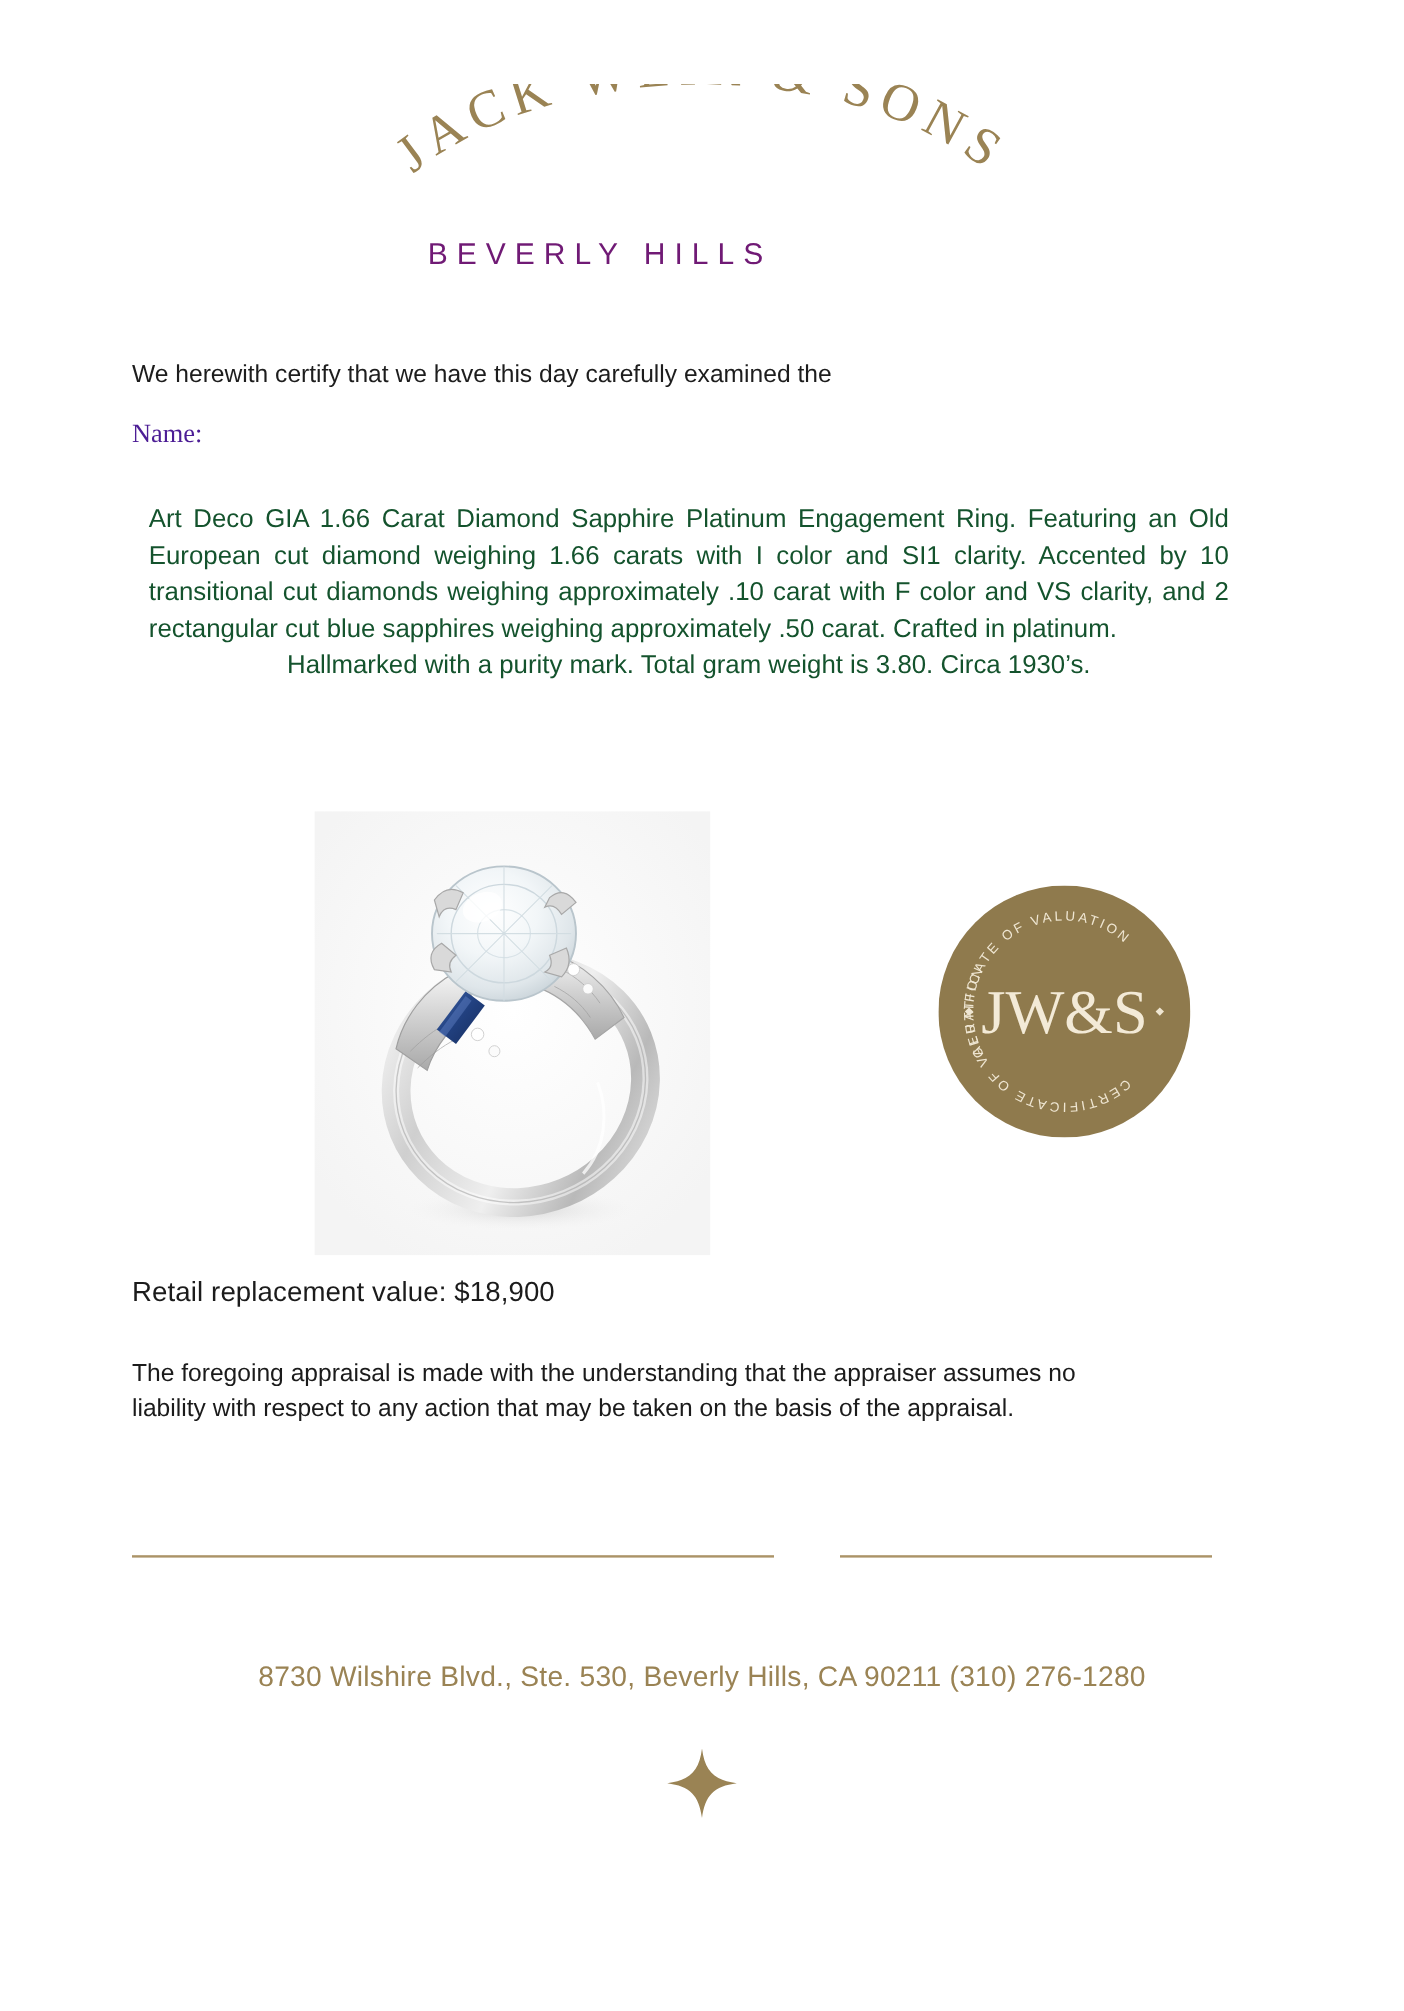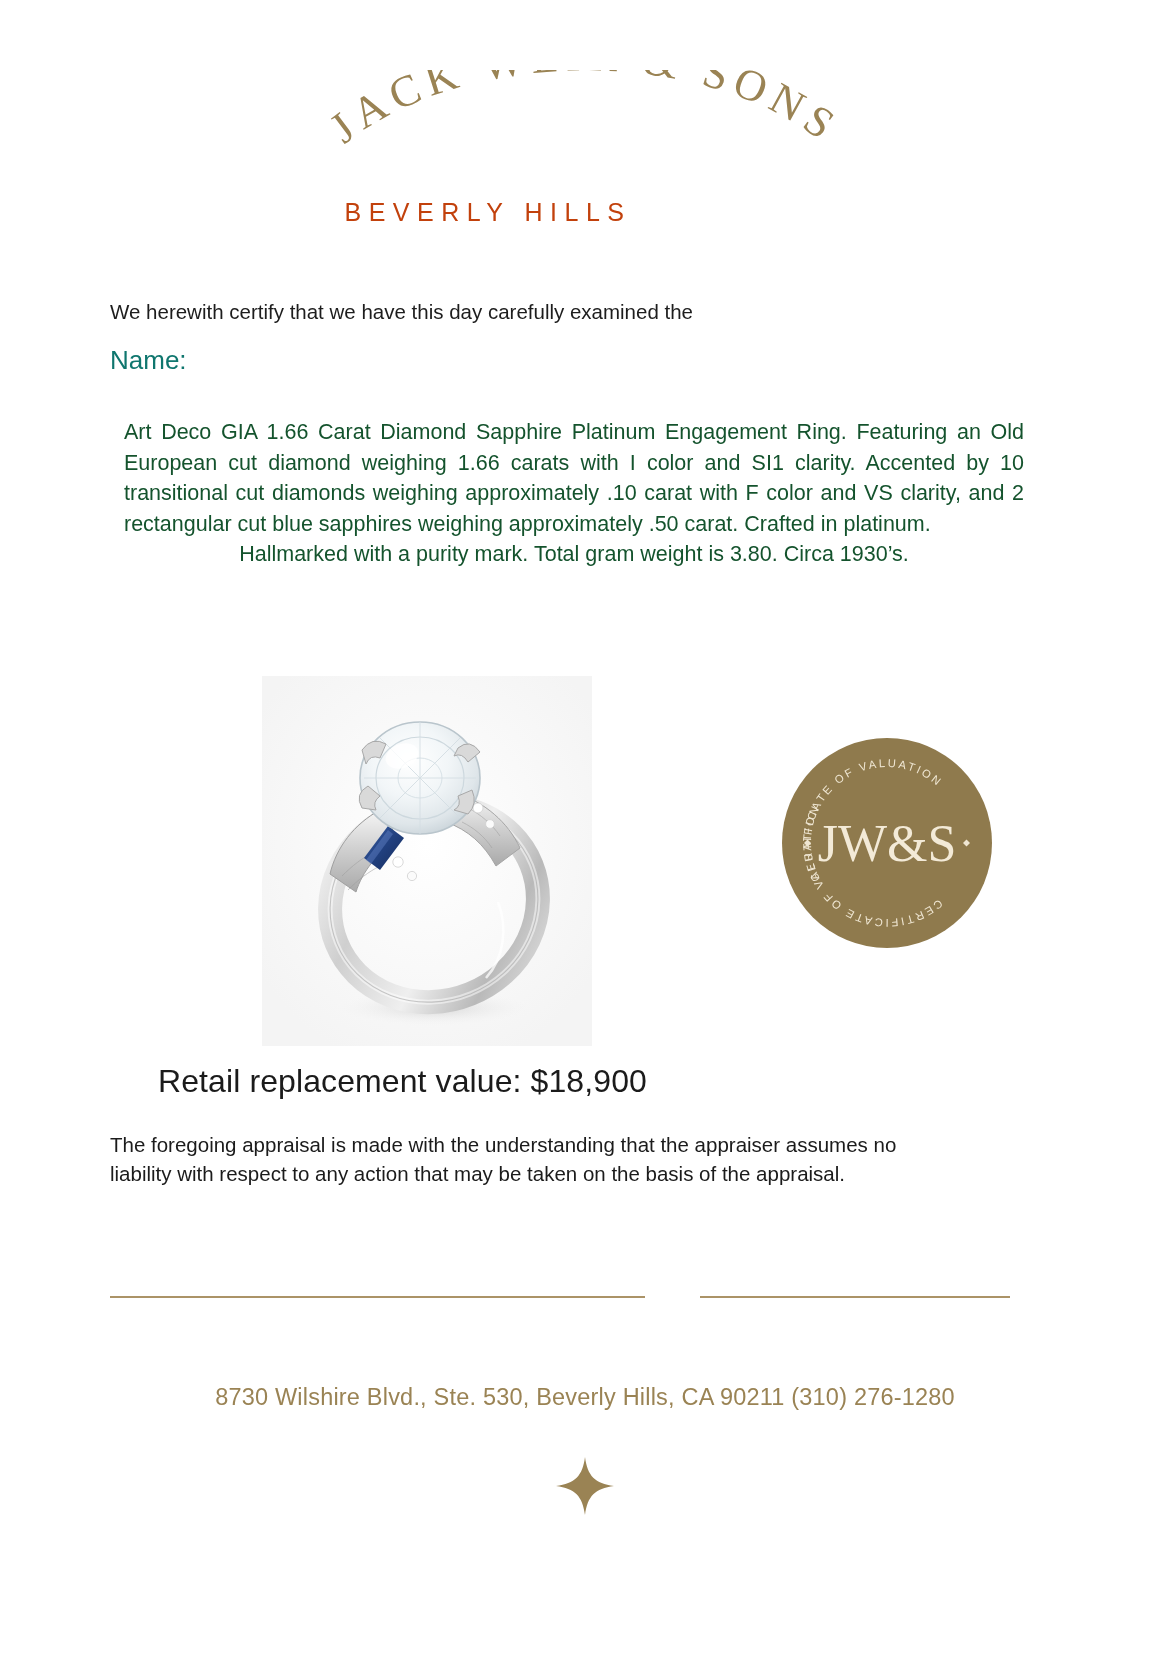--- a/index.html
+++ b/index.html
@@ -29,48 +29,49 @@
   }
   .arc-logo { display: block; margin: 0 auto; }
   .arc-logo text {
     fill: #9a8354;
     font-family: "Liberation Serif", serif;
     letter-spacing: 7px;
   }
   .beverly-hills {
     position: absolute;
     top: 128px;
-    left: 0;
+    left: 12px;
     width: 976px;
     text-align: center;
     font-family: "Liberation Sans", sans-serif;
     font-size: 25px;
     letter-spacing: 7.5px;
-    color: #c2410c;
+    color: #701a75;
   }
 
   
   .intro {
     position: absolute;
     left: 110px;
     top: 266px;
     width: 900px;
     font-size: 20.5px;
     line-height: 28px;
     color: #1d1d1d;
     margin-top: 32px;
   }
   .namefields {
     position: absolute;
     left: 110px;
     top: 347px;
     width: 900px;
-    font-size: 26px;
+    font-size: 22px;
     line-height: 27px;
-    color: #0f766e;
+    color: #4c1d95;
+    font-family: Liberation Serif, serif;
   }
 
   .description {
     position: absolute;
     left: 124px;
     top: 417px;
     width: 900px;
     font-size: 21.5px;
     line-height: 30.5px;
     color: #14532d;
@@ -109,24 +110,23 @@
     font-family: "Liberation Serif", serif;
     font-size: 52px;
     letter-spacing: 0px;
   }
 
   
   .retail-value {
     position: absolute;
     left: 110px;
     top: 1063px;
-    font-size: 32px;
+    font-size: 23px;
     color: #1b1b1b;
     letter-spacing: 0.1px;
-    margin-left: 48px;
   }
   .disclaimer {
     position: absolute;
     left: 110px;
     top: 1130px;
     width: 840px;
     font-size: 20.5px;
     line-height: 29px;
     color: #1b1b1b;
   }

